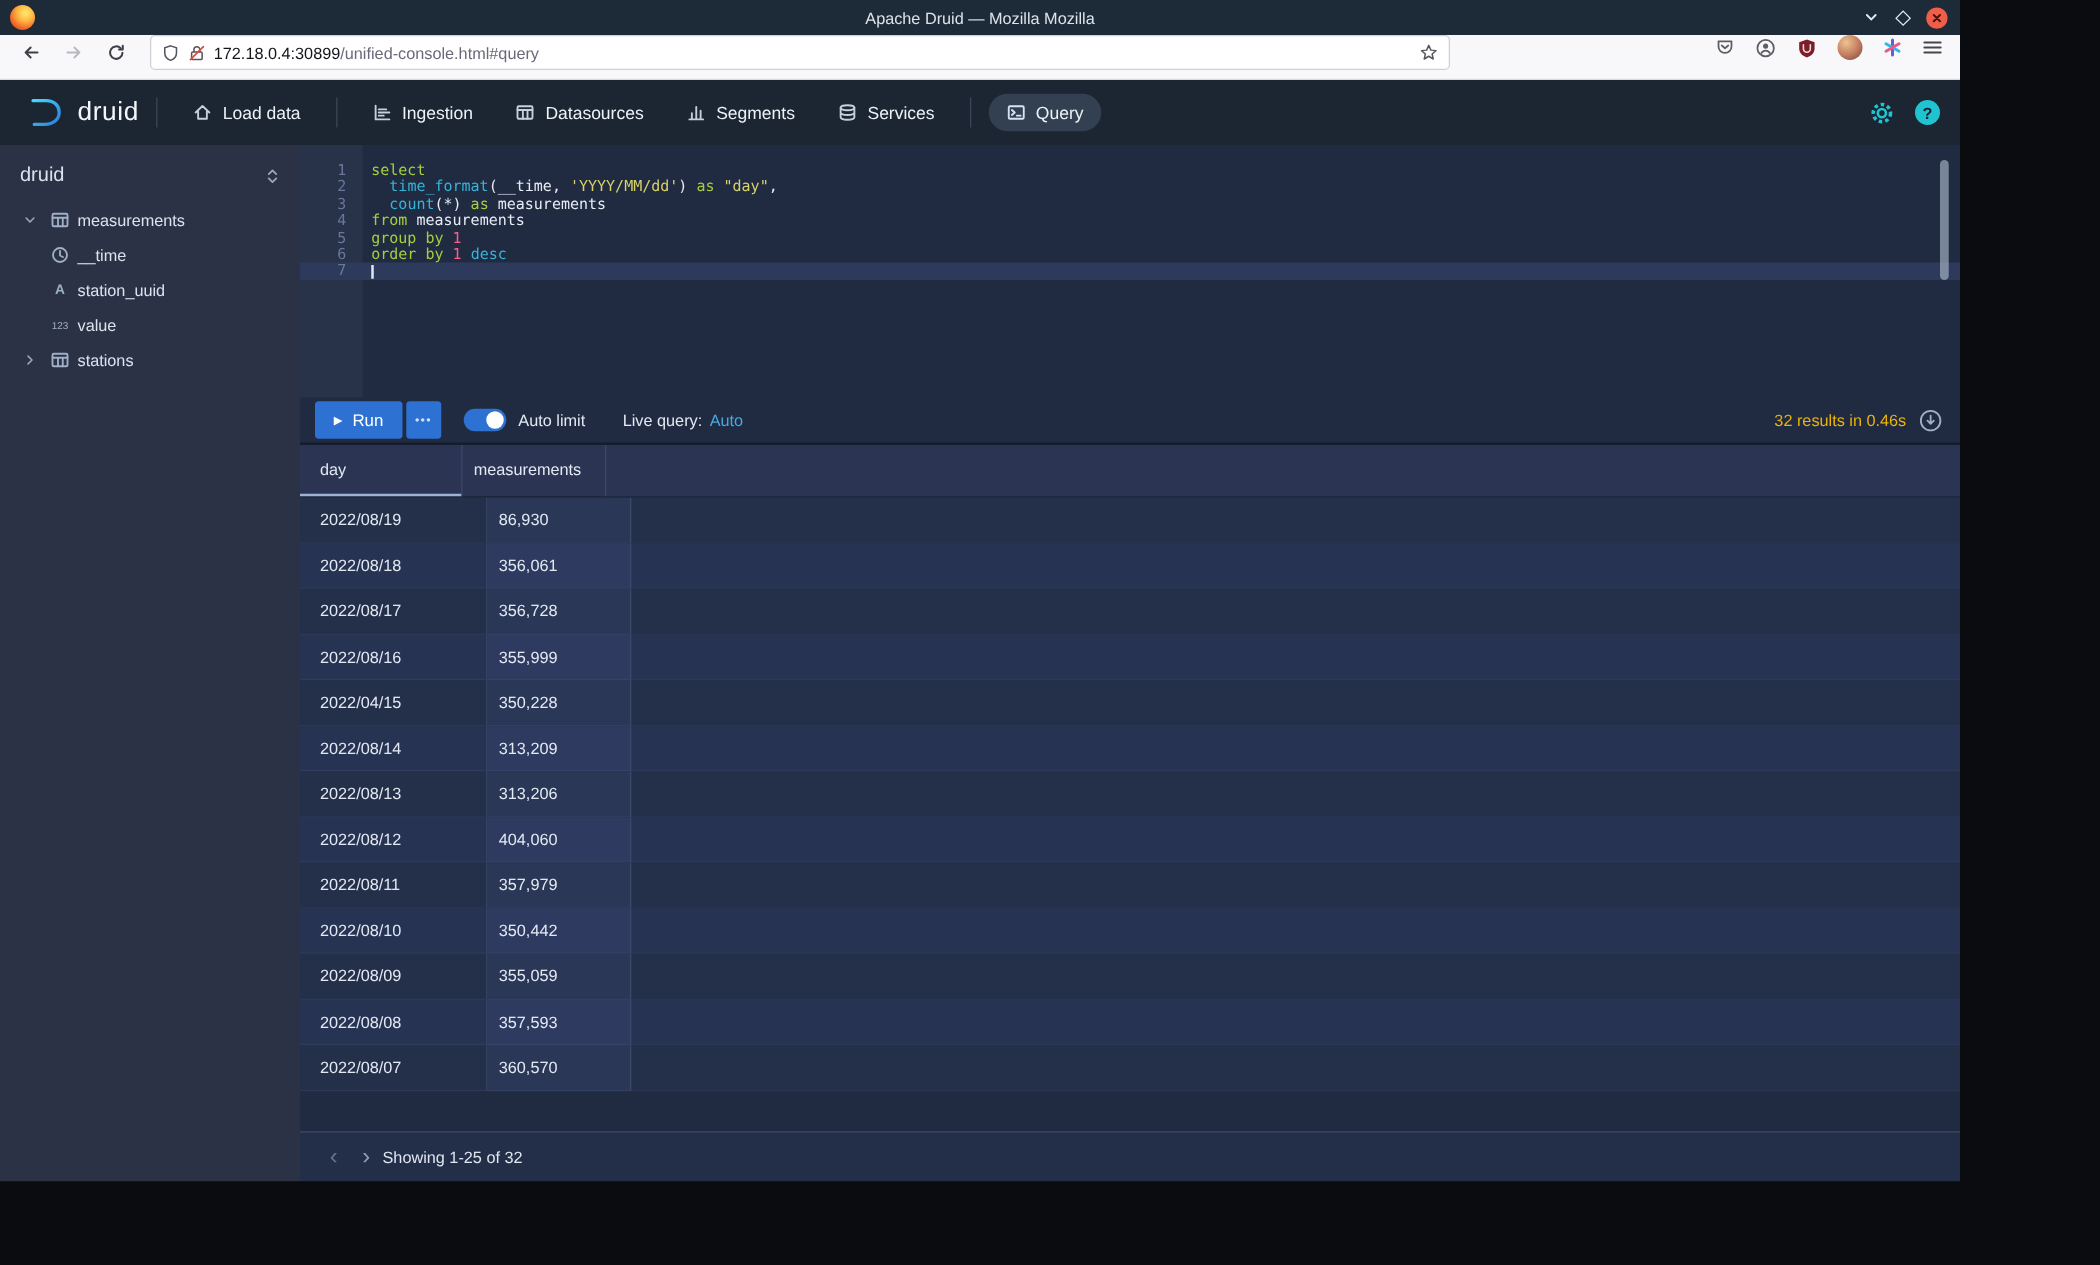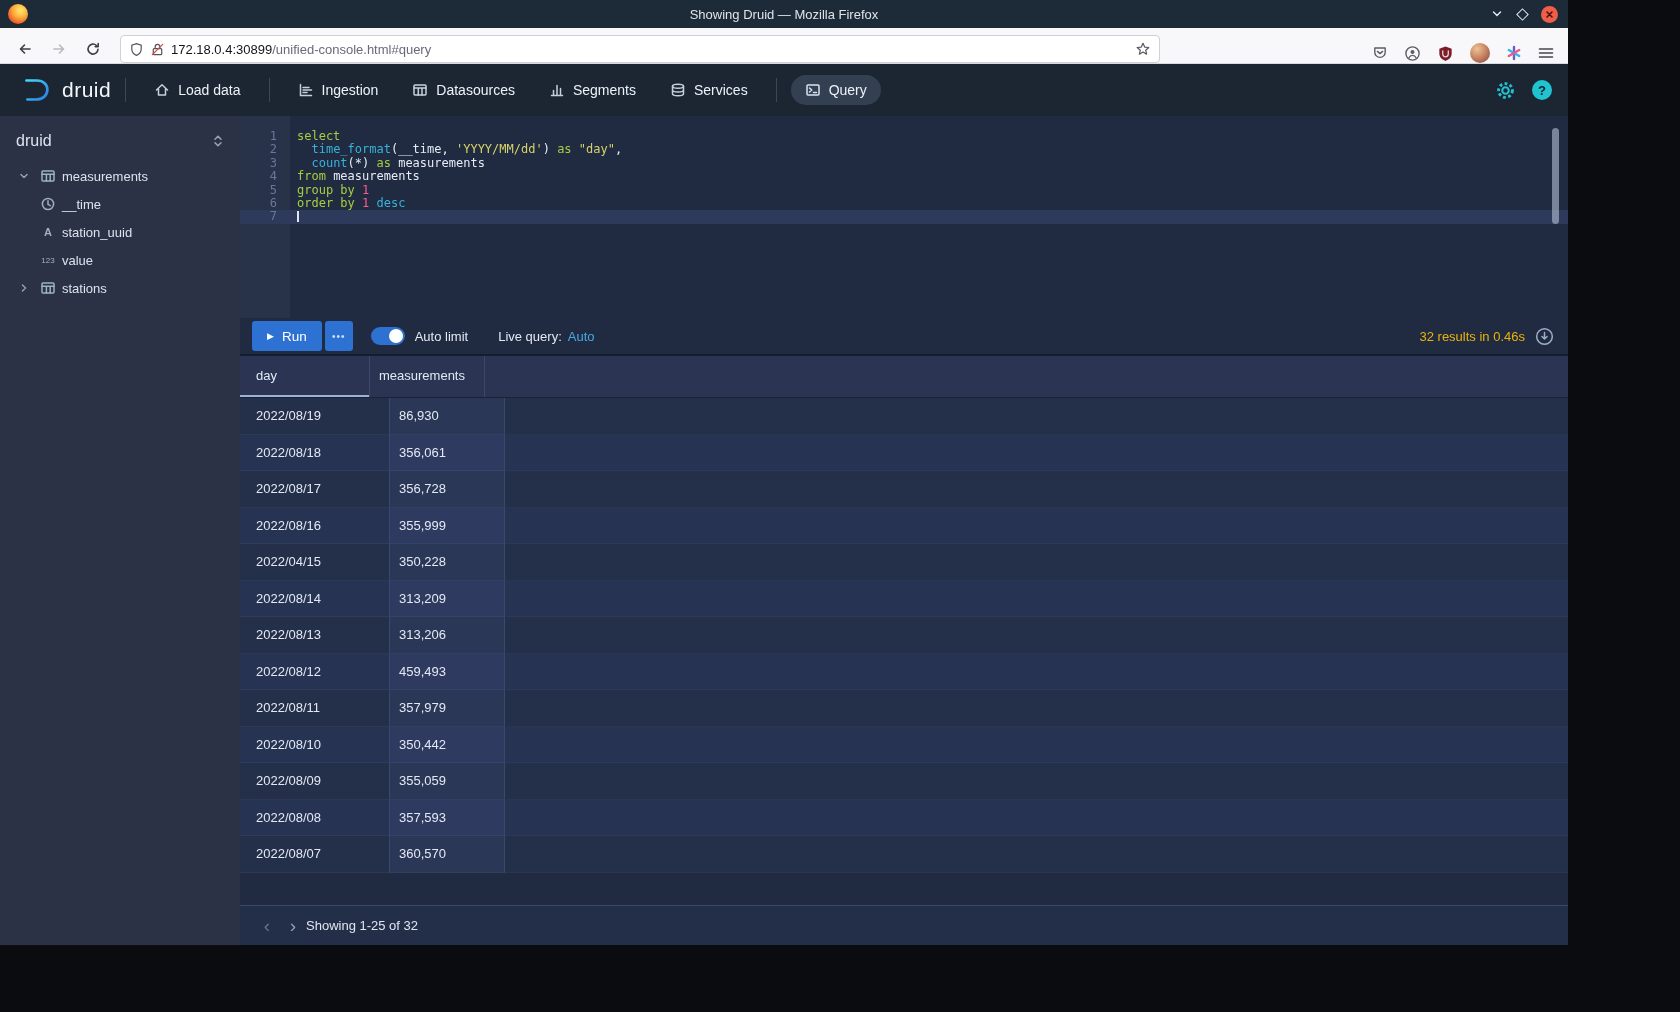--- a/index.html
+++ b/index.html
@@ -41,21 +41,21 @@
 
   
   .tabbar{height:40px;background:var(--tabbar);display:flex;align-items:flex-end;flex:none;padding-left:8px}
   .tab{width:202px;height:34px;background:#f3f3f6;border-radius:6px 6px 0 0;display:flex;align-items:center;
        padding:0 8px 0 10px;gap:8px}
   .tab-title{flex:1;font-size:12.5px;color:#1b1b1f;white-space:nowrap;overflow:hidden}
   .tab-close{color:#68686f;font-size:11px;line-height:1;padding:3px}
   .newtab{color:#d5d7dd;font-size:18px;line-height:1;padding:0 12px;margin-bottom:8px}
 
   
-  .navbar{height:36px;background:var(--toolbar);border-bottom:1px solid #d9d9df;display:flex;align-items:flex-end;
+  .navbar{height:36px;background:var(--toolbar);border-bottom:1px solid #d9d9df;display:flex;align-items:flex-start;
           padding:0 10px;flex:none;gap:4px}
   .nav-btn{width:30px;height:28px;display:flex;align-items:center;justify-content:center}
   .urlbar{width:1040px;height:28px;margin-left:8px;background:var(--urlbar);border:1px solid #cfcfd8;border-radius:4px;
           display:flex;align-items:center;padding:0 8px;gap:6px}
   .url-text{flex:1;font-size:13px;white-space:nowrap;overflow:hidden}
   .url-host{color:#15141a}
   .url-path{color:#69697a}
   .nav-right{margin-left:auto;display:flex;align-items:center;gap:16px;padding-right:4px}
   .avatar{width:20px;height:20px;border-radius:50%;
     background:radial-gradient(circle at 35% 30%, #eec391, #c07a5e 55%, #7a4a3a 95%)}
@@ -145,21 +145,21 @@
 
   svg{display:block}
 </style>
 </head>
 <body>
 
 <div class="window">
 
   <div class="titlebar">
     <div class="ff-logo"></div>
-    <div class="tb-title">Showing Druid — Mozilla Firefox</div>
+    <div class="tb-title">Apache Druid — Mozilla Mozilla</div>
     <div class="win-controls">
       <span class="wc-chevron">
         <svg width="14" height="14" viewBox="0 0 14 14">
             <path d="M3.5 5l3.5 3.5L10.5 5" fill="none" stroke="#e4e8ee" stroke-width="1.5" stroke-linecap="round"></path>
           </svg>
       </span>
       <span class="wc-diamond"></span>
       <span class="wc-close">
         <svg width="9" height="9" viewBox="0 0 9 9">
             <path d="M2 2l5 5M7 2l-5 5" stroke="#4a120a" stroke-width="1.6" stroke-linecap="round"></path>
@@ -493,21 +493,21 @@
             <div class="cell c-val">313,209</div>
             <div class="row-fill"></div>
           </div>
           <div class="trow a">
             <div class="cell c-day">2022/08/13</div>
             <div class="cell c-val">313,206</div>
             <div class="row-fill"></div>
           </div>
           <div class="trow b">
             <div class="cell c-day">2022/08/12</div>
-            <div class="cell c-val">459,493</div>
+            <div class="cell c-val">404,060</div>
             <div class="row-fill"></div>
           </div>
           <div class="trow a">
             <div class="cell c-day">2022/08/11</div>
             <div class="cell c-val">357,979</div>
             <div class="row-fill"></div>
           </div>
           <div class="trow b">
             <div class="cell c-day">2022/08/10</div>
             <div class="cell c-val">350,442</div>

